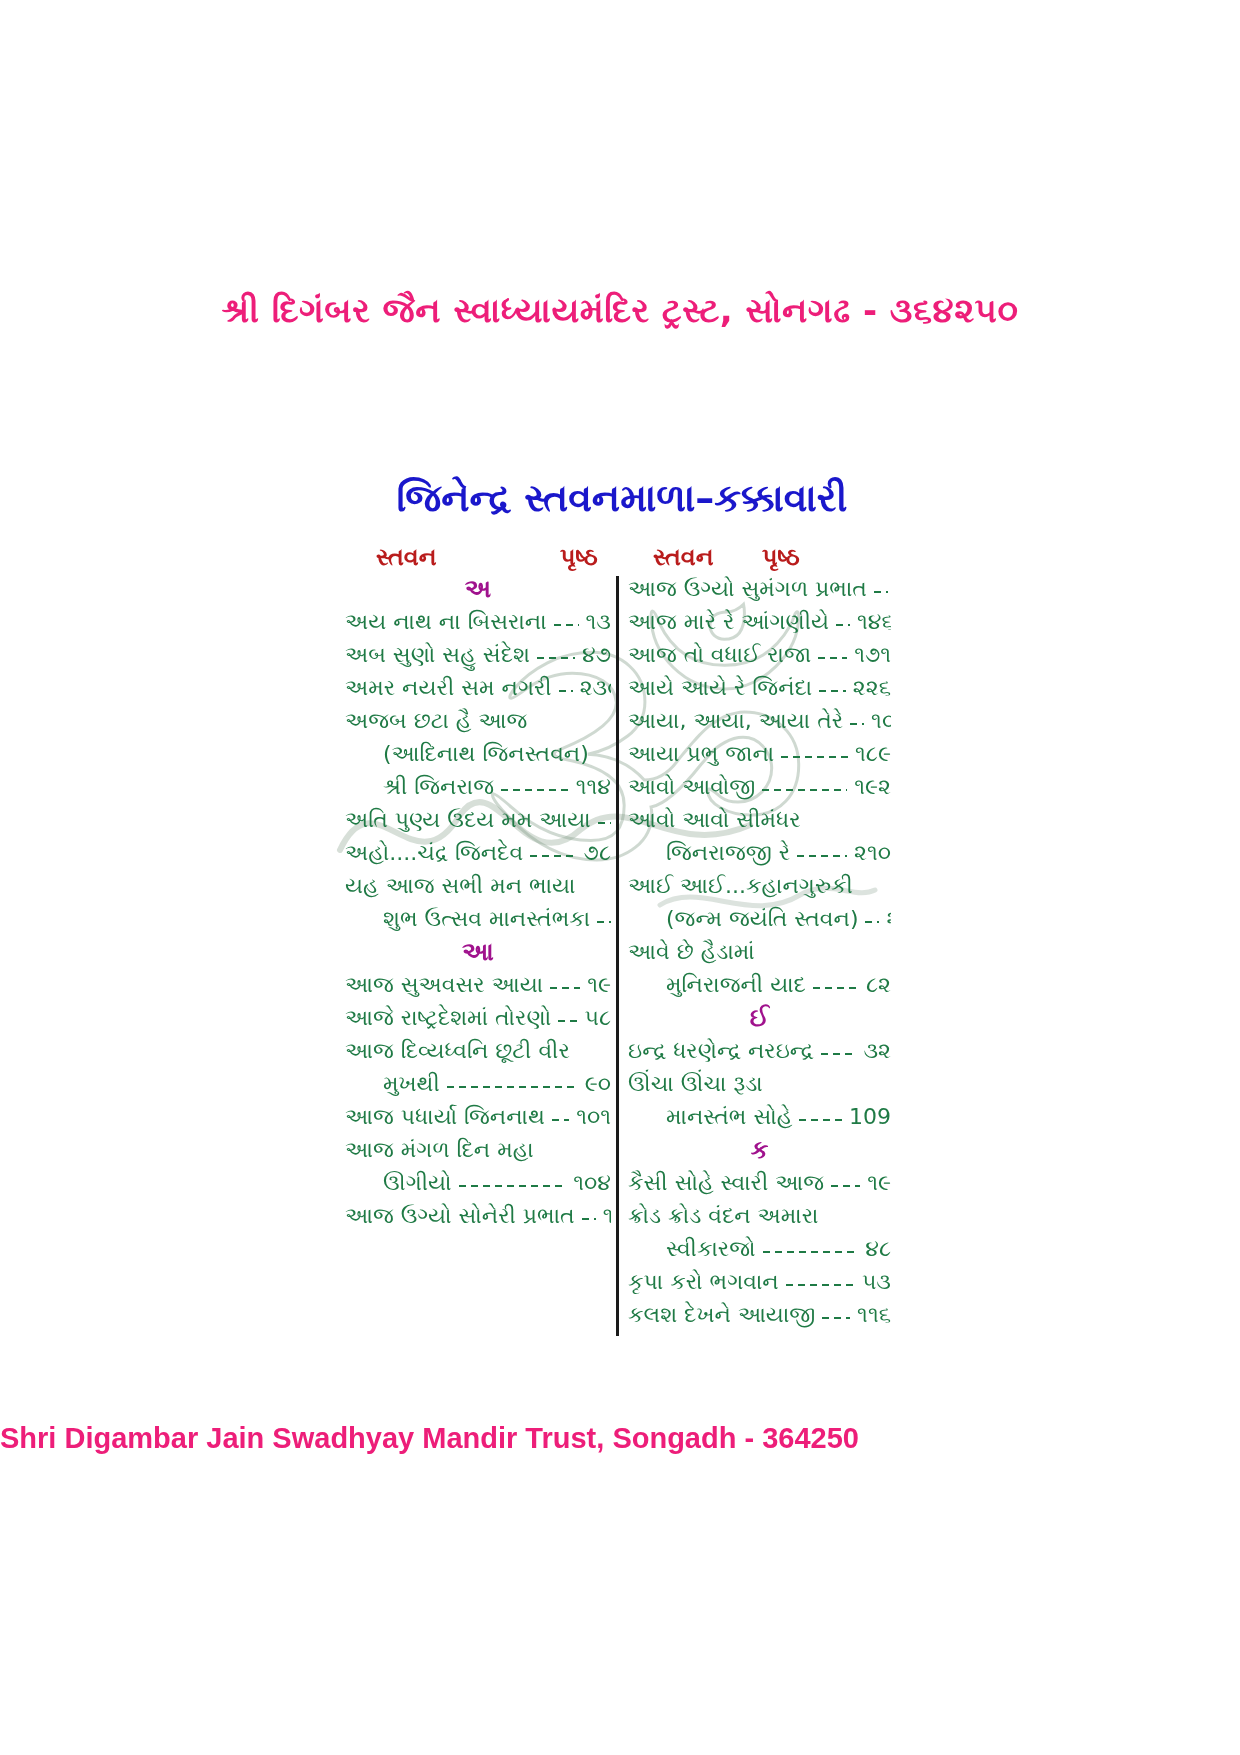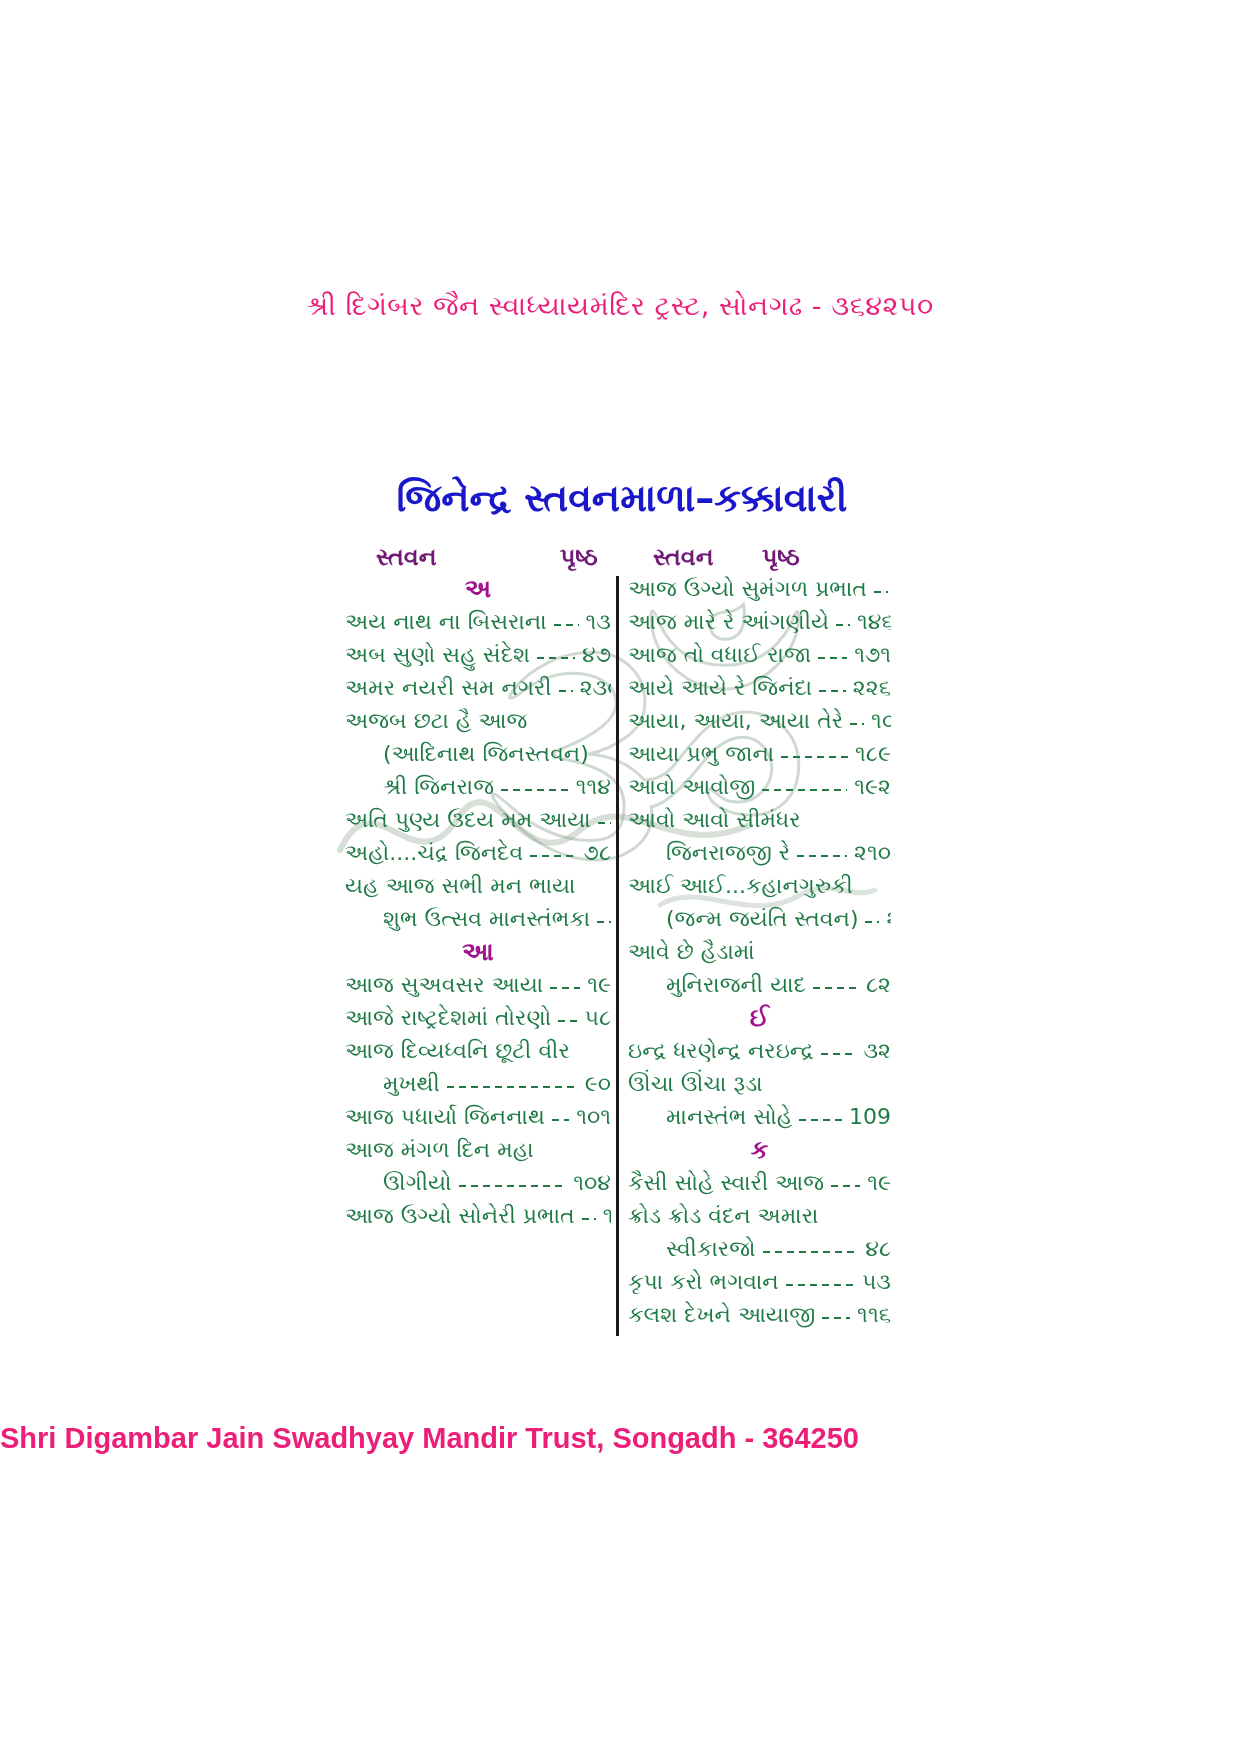--- a/index.html
+++ b/index.html
@@ -6,35 +6,35 @@
   .page{
     position:relative;
     width:1240px;height:1755px;
     background:#ffffff;
     overflow:hidden;
     font-family:"DejaVu Sans",sans-serif;
   }
   .top-header{
     position:absolute;top:290px;left:0;width:100%;
     text-align:center;
-    font-size:27px;font-weight:normal;letter-spacing:.5px;
+    font-size:34px;font-weight:bold;letter-spacing:.5px;
     color:#ed1e79;
     white-space:nowrap;
   }
   .doc-title{
     position:absolute;top:476px;left:2px;width:100%;
     text-align:center;
     font-size:38px;font-weight:bold;
     color:#1a17cb;
     white-space:nowrap;
   }
   .col-head{
     position:absolute;top:543px;
     font-size:24px;font-weight:600;
-    color:#701a75;
+    color:#b91c1c;
   }
   #lh-song{left:376px;}
   #lh-page{left:560px;}
   #rh-song{left:653px;}
   #rh-page{left:762px;}
   .divider{
     position:absolute;left:616px;top:576px;
     width:3px;height:760px;
     background:#1a1a1a;
   }

